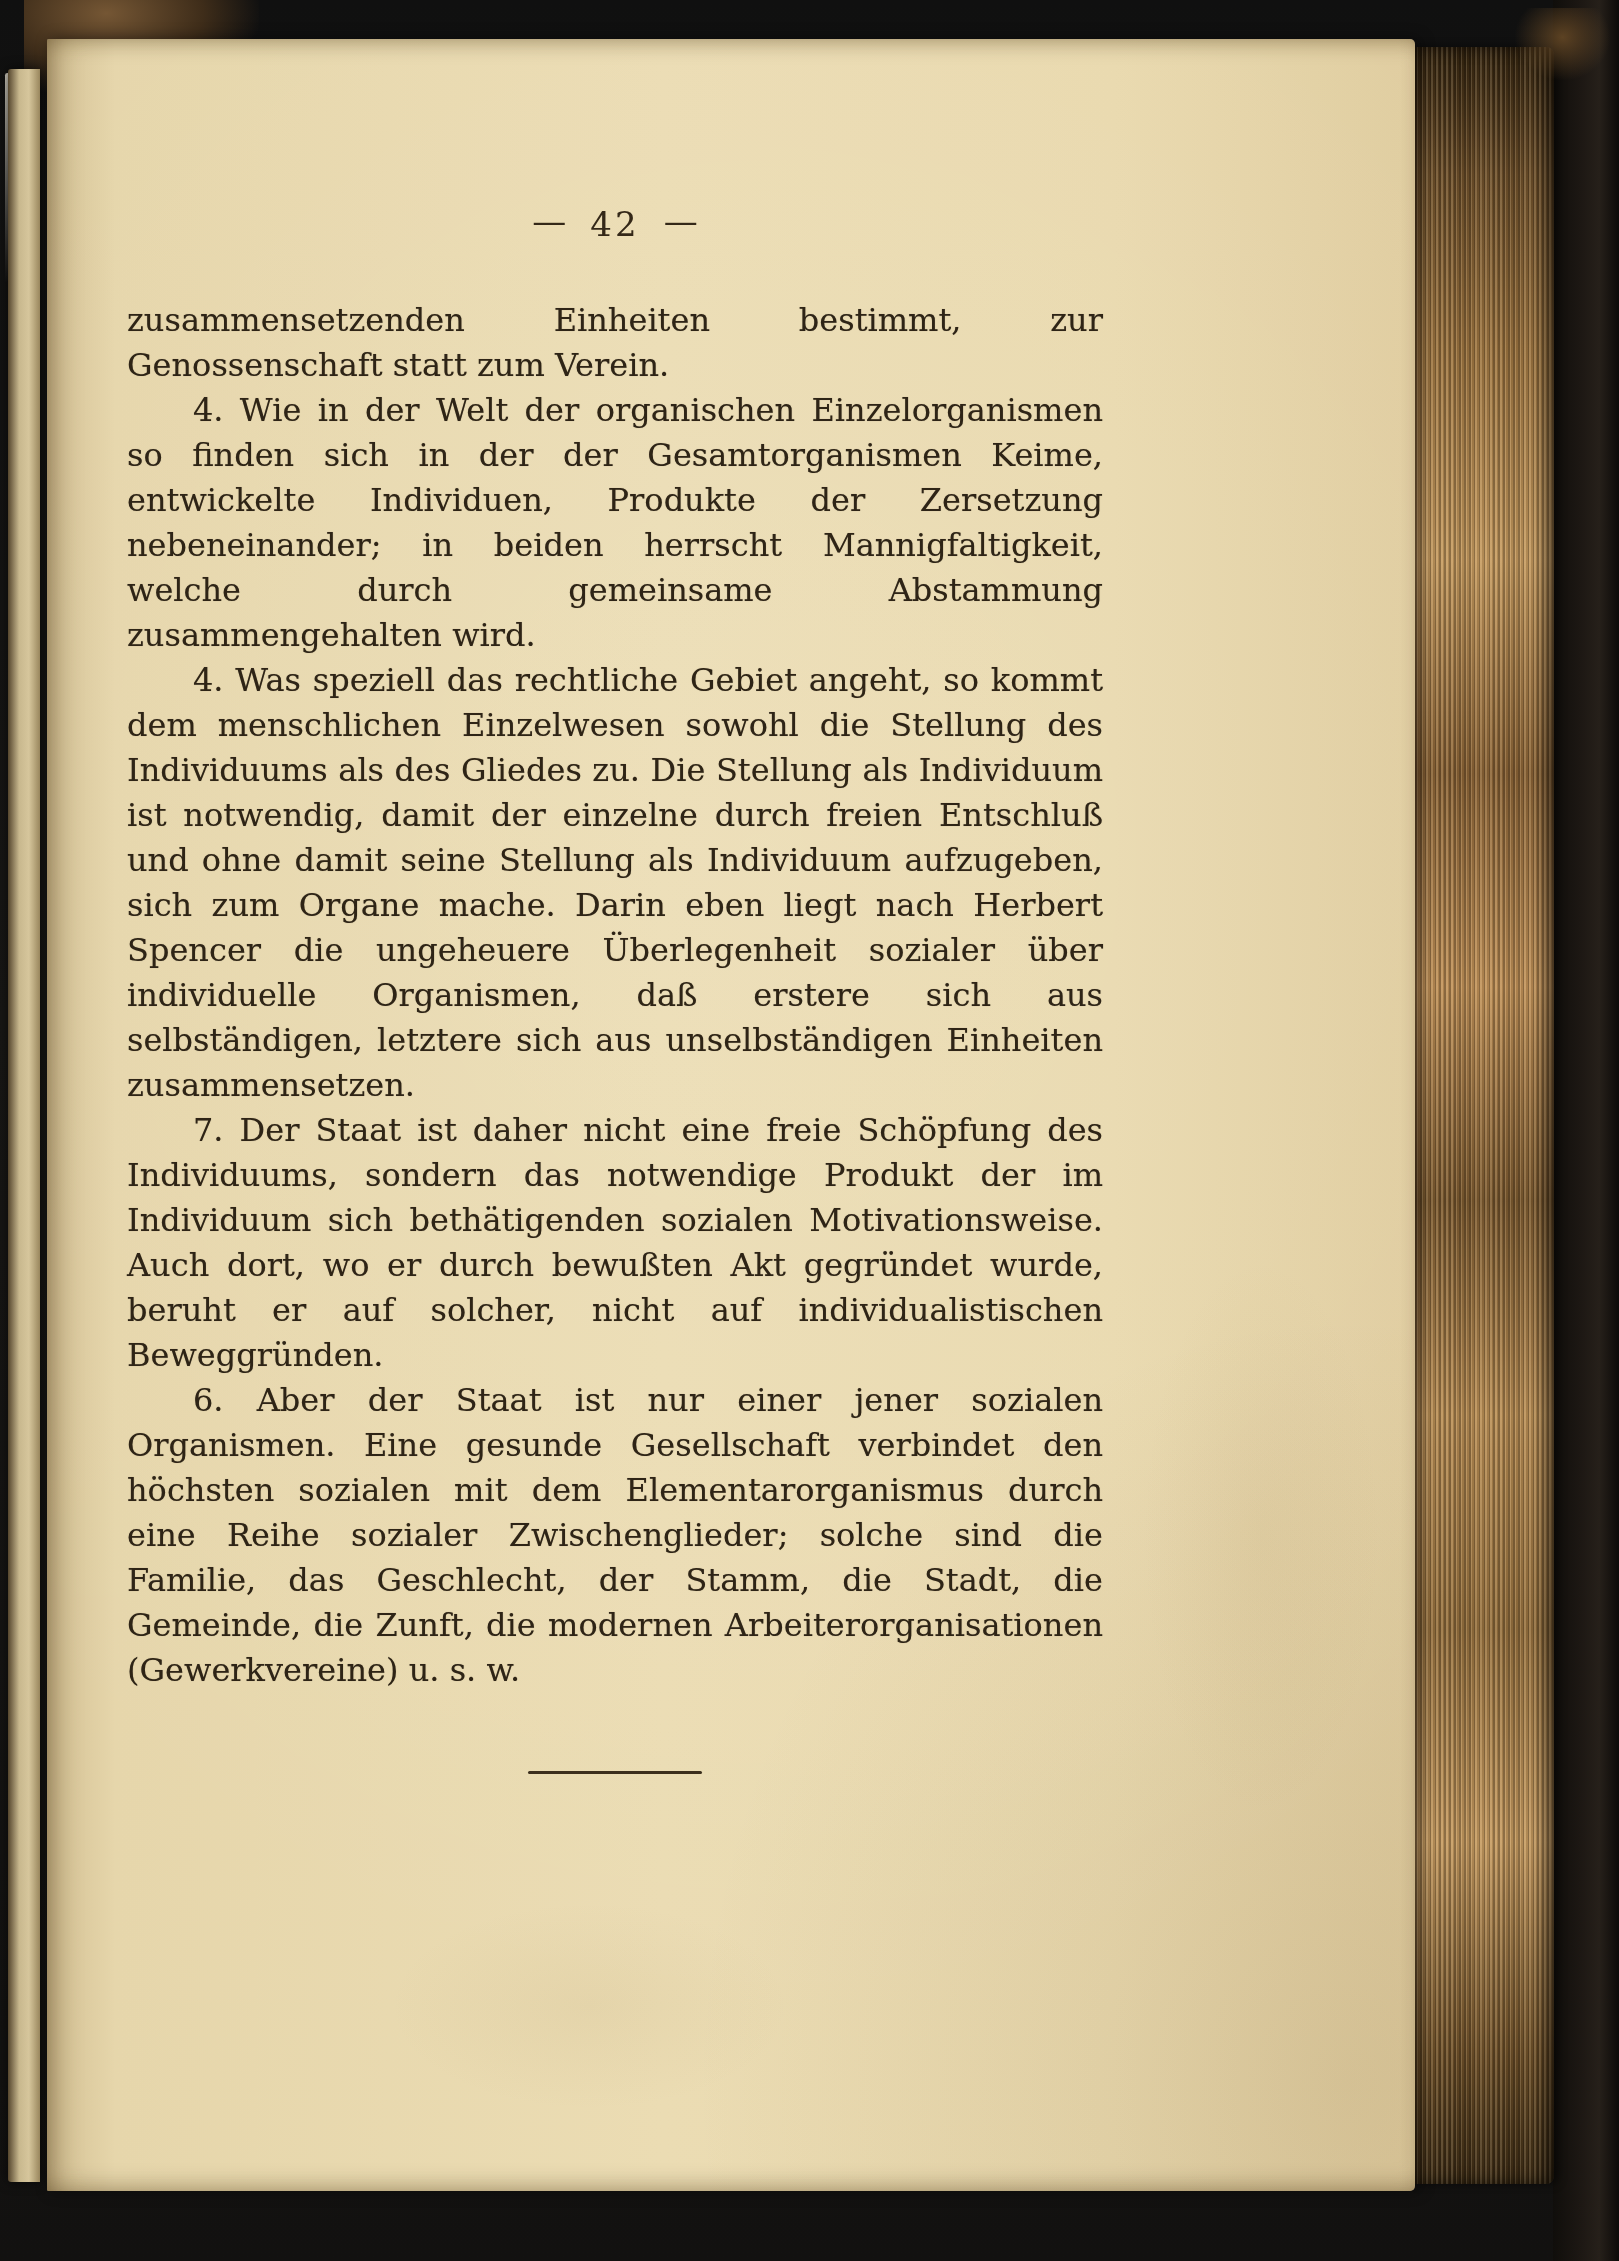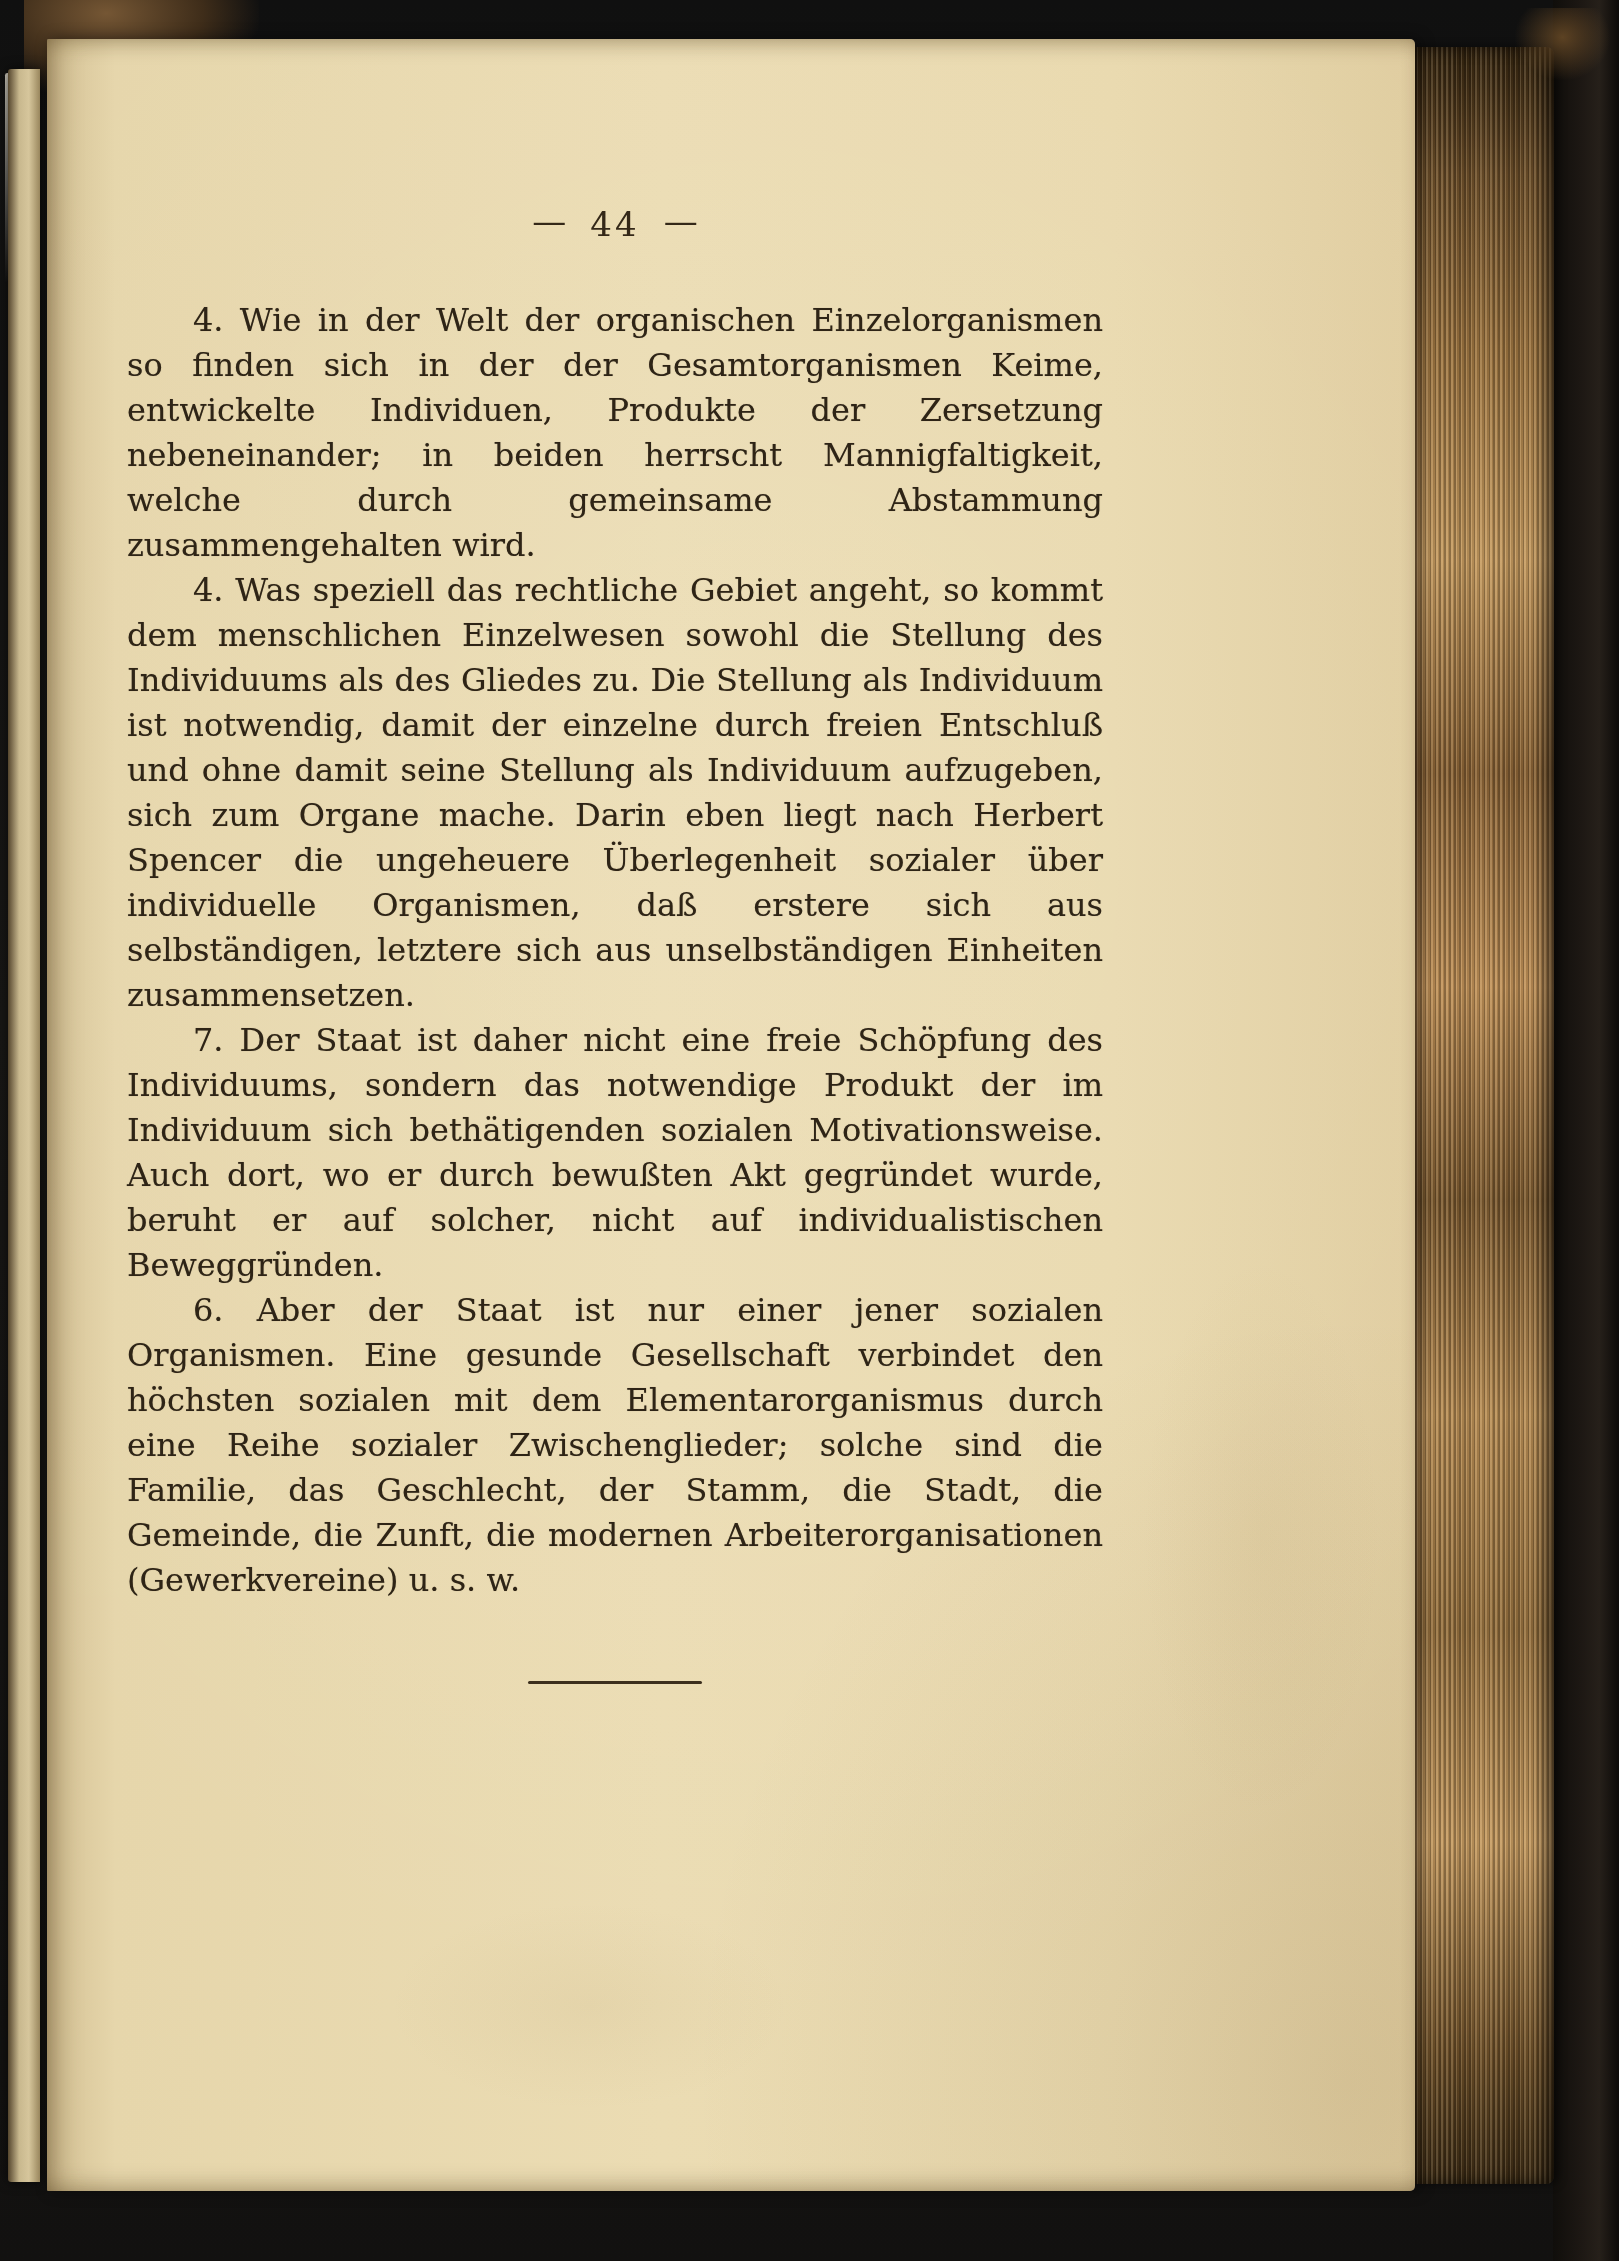--- a/index.html
+++ b/index.html
@@ -172,23 +172,24 @@
 <div class="cover-patch-tr"></div>
 <div class="left-sliver-highlight"></div>
 <div class="left-sliver"></div>
 
 <div class="page">
   <div class="paper-stain-1"></div>
   <div class="paper-stain-2"></div>
 </div>
 
 <div class="page-header">
-  <span class="dash">—</span><span class="pagenum">44</span><span class="dash">—</span>
+  <span class="dash">—</span><span class="pagenum">42</span><span class="dash">—</span>
 </div>
 
 <div class="textblock">
+  <p class="para">zusammensetzenden Einheiten bestimmt, zur Genossenschaft statt zum Verein.</p>
   <p class="para indent">4. Wie in der Welt der organischen Einzelorganismen so finden sich in der der Gesamtorganismen Keime, entwickelte Individuen, Produkte der Zersetzung nebeneinander; in beiden herrscht Mannigfaltigkeit, welche durch gemeinsame Abstammung zusammengehalten wird.</p>
   <p class="para indent">4. Was speziell das rechtliche Gebiet angeht, so kommt dem menschlichen Einzelwesen sowohl die Stellung des Individuums als des Gliedes zu.  Die Stellung als Individuum ist notwendig, damit der einzelne durch freien Entschluß und ohne damit seine Stellung als Individuum aufzugeben, sich zum Organe mache.  Darin eben liegt nach Herbert Spencer die ungeheuere Überlegenheit sozialer über individuelle Organismen, daß erstere sich aus selbständigen, letztere sich aus unselbständigen Einheiten zusammensetzen.</p>
   <p class="para indent">7. Der Staat ist daher nicht eine freie Schöpfung des Individuums, sondern das notwendige Produkt der im Individuum sich bethätigenden sozialen Motivationsweise.  Auch dort, wo er durch bewußten Akt gegründet wurde, beruht er auf solcher, nicht auf individualistischen Beweggründen.</p>
   <p class="para indent">6. Aber der Staat ist nur einer jener sozialen Organismen.  Eine gesunde Gesellschaft verbindet den höchsten sozialen mit dem Elementarorganismus durch eine Reihe sozialer Zwischenglieder; solche sind die Familie, das Geschlecht, der Stamm, die Stadt, die Gemeinde, die Zunft, die modernen Arbeiterorganisationen (Gewerkvereine) u. s. w.</p>
   <div class="rule"></div>
 </div>
 
 
 </body></html>

